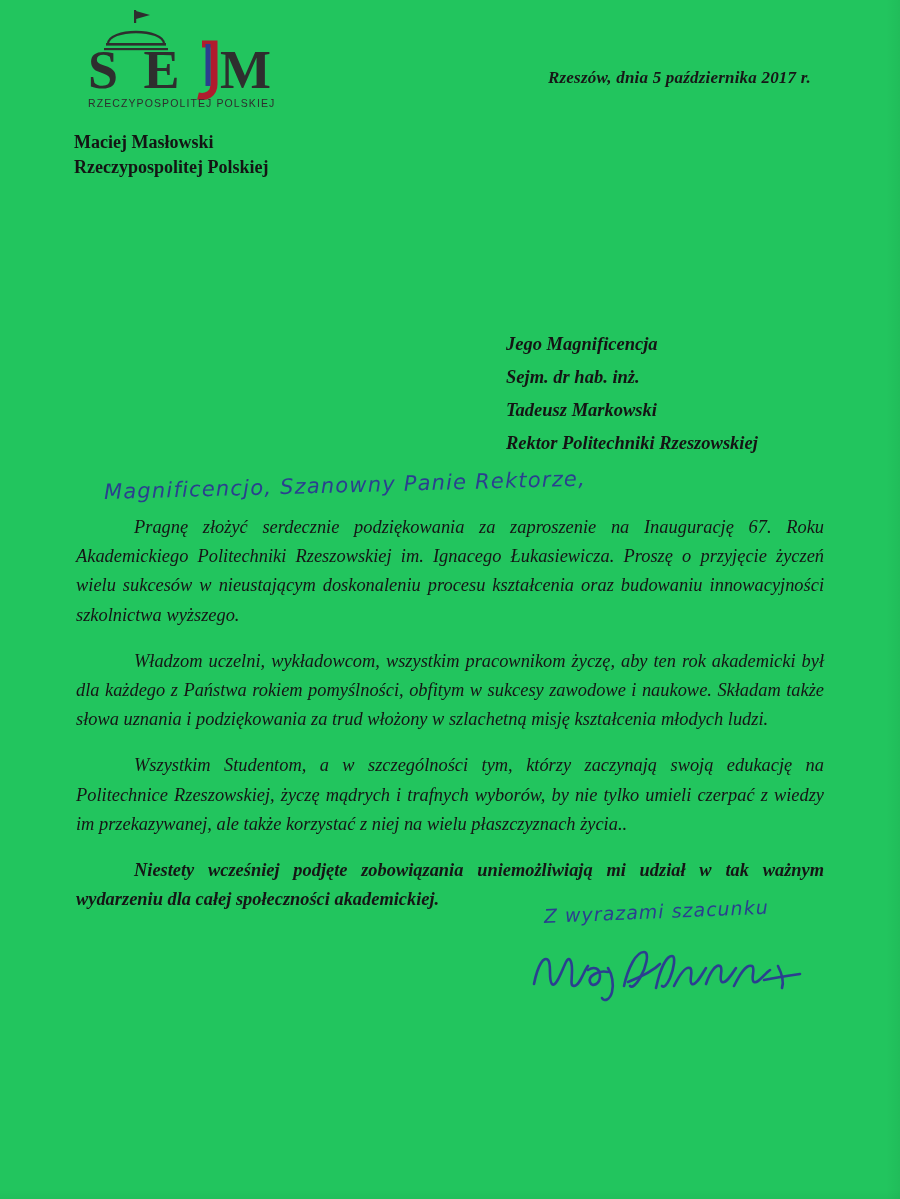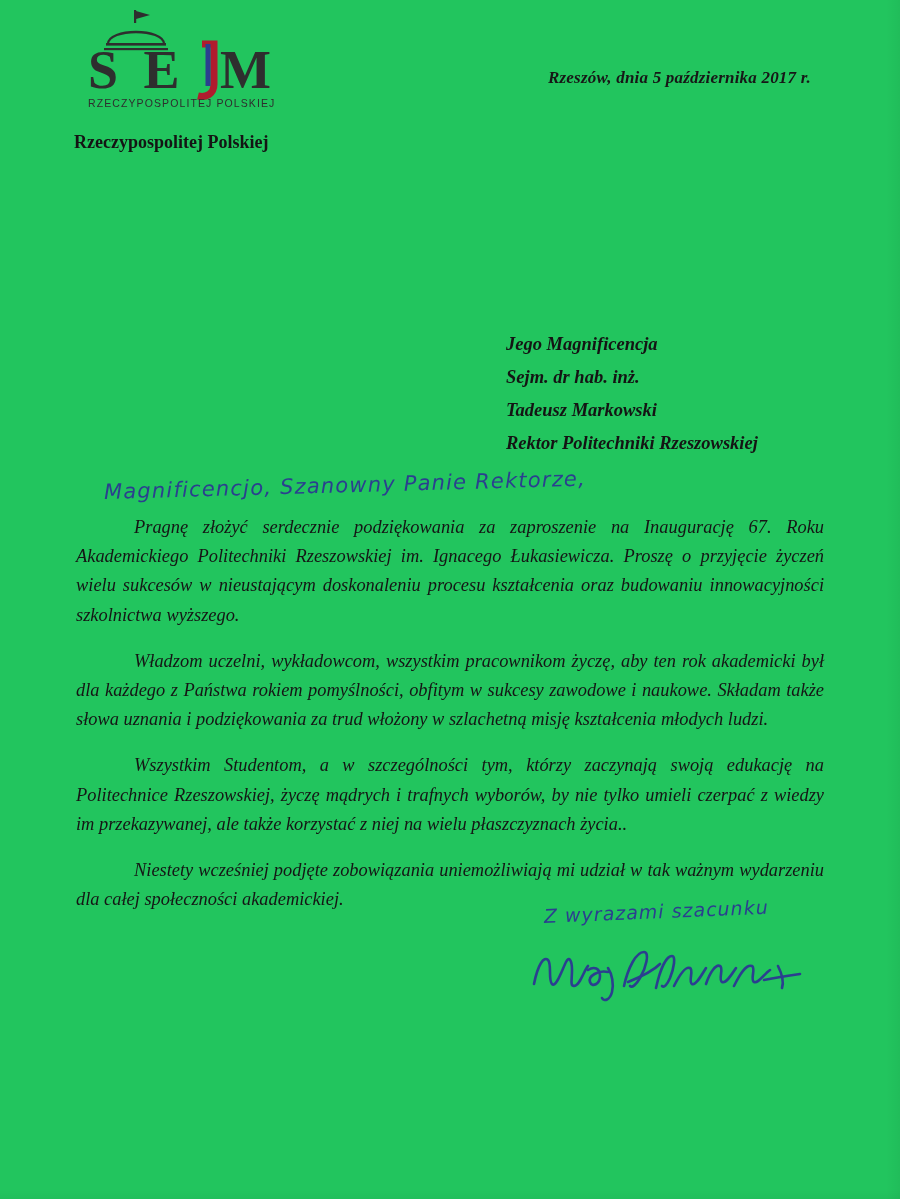--- a/index.html
+++ b/index.html
@@ -93,21 +93,21 @@
     font-style: italic;
     font-size: 18.4px;
     line-height: 29.2px;
     text-align: justify;
     color: #151515;
   }
   .body-text p {
     margin: 0 0 17px 0;
     text-indent: 58px;
   }
-  .body-text p:last-child { margin-bottom: 0; }
+  .body-text p:last-child { margin-bottom: 0; font-weight: bold; }
 
   
   .closing {
     position: absolute;
     left: 544px;
     top: 905px;
     font-family: "DejaVu Sans", sans-serif;
     font-size: 19px;
     color: #2b3f8f;
     transform: rotate(-2.4deg);
@@ -166,20 +166,21 @@
 
       <path d="M124 36 L136 36 L136 76 C136 86, 128 90, 120 88" fill="none" stroke="#b01c2e" stroke-width="7"></path>
       <path d="M130 36 L130 78" fill="none" stroke="#2b3f8f" stroke-width="5"></path>
       <text x="10" y="99" font-family="'Liberation Sans', sans-serif" font-size="10.5" letter-spacing="1.1" fill="#2e2e2e">RZECZYPOSPOLITEJ POLSKIEJ</text>
     </svg>
   </div>
 
   <div class="date-line">Rzeszów, dnia 5 października 2017 r.</div>
 
   <div class="sender">
+    <div>Maciej Masłowski</div>
     <div>Rzeczypospolitej Polskiej</div>
   </div>
 
   <div class="addressee">
     <div>Jego Magnificencja</div>
     <div>Sejm. dr hab. inż.</div>
     <div>Tadeusz Markowski</div>
     <div>Rektor Politechniki Rzeszowskiej</div>
   </div>
 

